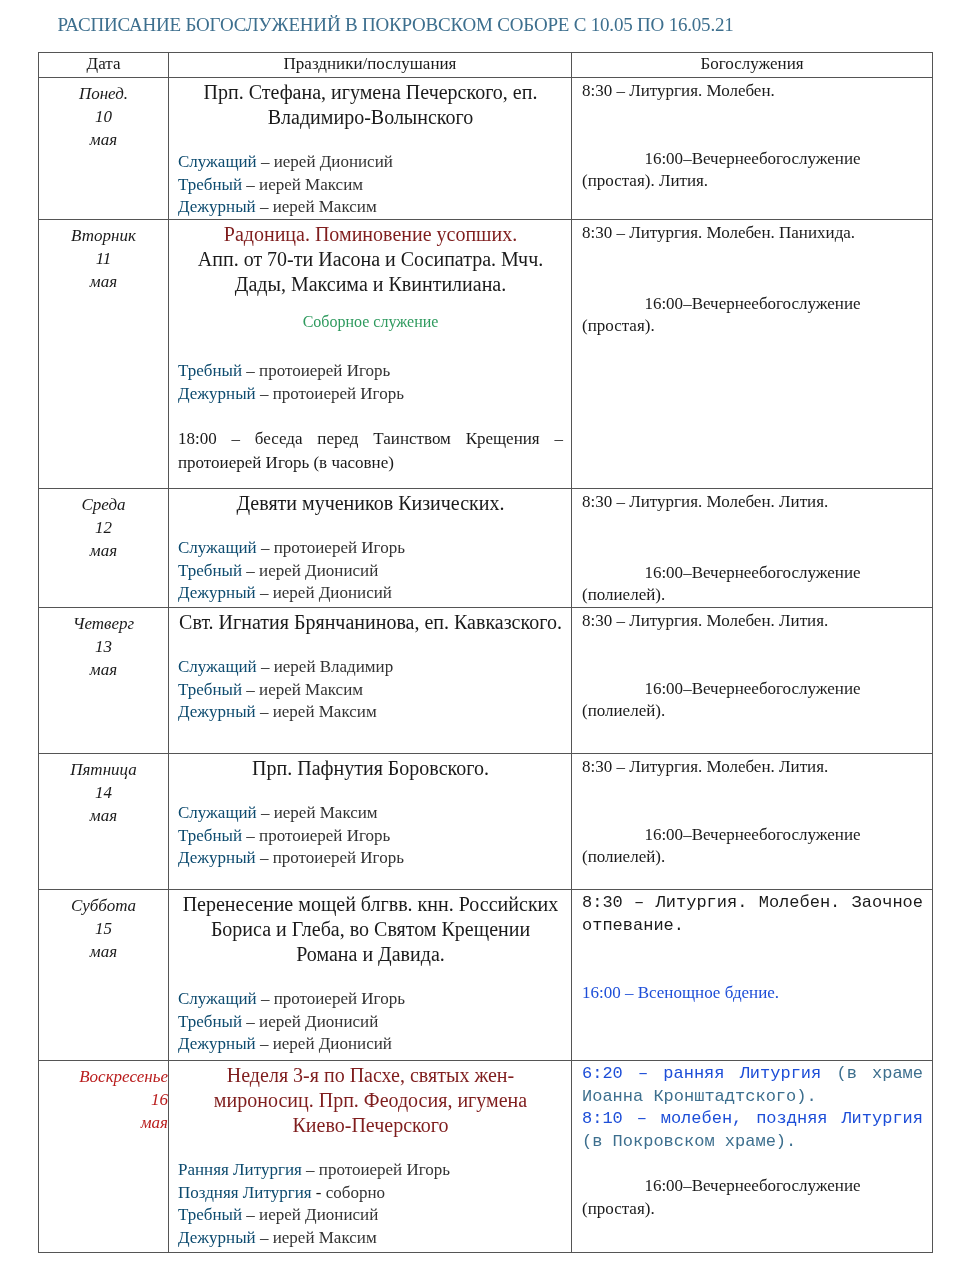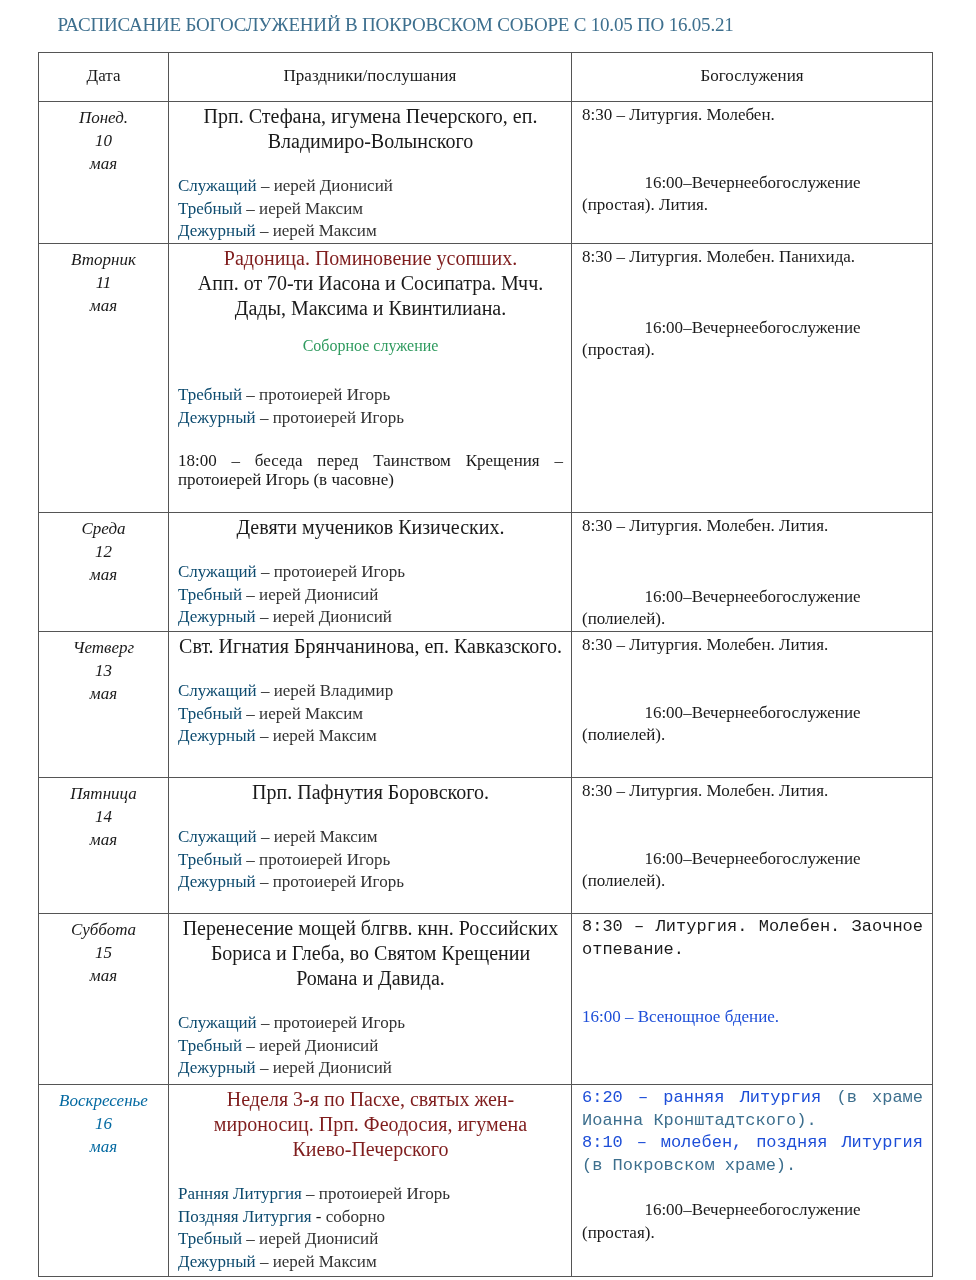--- a/index.html
+++ b/index.html
@@ -11,37 +11,37 @@
     .title {
       position: absolute; left: 0; top: 14px; width: 791px;
       text-align: center; font-size: 19px; color: #3d6f8e;
       letter-spacing: -0.2px;
     }
     table.schedule {
       position: absolute; left: 38px; top: 52px; width: 894px;
       border-collapse: collapse; table-layout: fixed;
     }
     table.schedule td, table.schedule th {
-      border: 1.5px solid #555; vertical-align: top; padding: 12px;
+      border: 1.5px solid #555; vertical-align: top; padding: 0;
     }
     th { font-weight: normal; font-size: 17px; height: 24px; line-height: 22px; }
     col.c-date { width: 130px; }
     col.c-feast { width: 403px; }
     col.c-serv { width: 361px; }
     .date-cell { text-align: center; font-size: 17px; line-height: 23px; padding-top: 4px !important; font-style: italic; }
-    .date-cell.red { color: #0369a1; }
+    .date-cell.red { color: #b91c1c; text-align: right; }
     .feast-cell { padding: 2px 8px 0 9px !important; }
     .feast-title { text-align: center; font-size: 20px; line-height: 25px; }
     .feast-title.red { color: #7f1d1d; }
     .feast-green { text-align: center; font-size: 16px; color: #2e9a5e; line-height: 25px; }
     .gap { height: 21px; }
     .duty { font-size: 17px; line-height: 22.5px; }
     .duty b { font-weight: normal; color: #0c4a6e; }
     .duty span.nm { color: #333; }
-    .note { font-size: 17px; line-height: 19px; text-align: justify; text-align-last: left; }
+    .note { font-size: 17px; line-height: 24px; text-align: justify; text-align-last: left; }
     .serv-cell { padding: 2px 9px 0 10px !important; font-size: 17px; line-height: 22.5px; }
     .serv-line { text-align: justify; font-family: Liberation Mono, monospace; }
     .serv-line.j { text-align: justify; text-align-last: left; }
     .serv-gap { height: 46px; }
     .red-txt { color: #1d4ed8; }
     .blue-txt { color: #3d6f8e; }
     .wide { display: flex; justify-content: center; }
   </style>
 </head>
 <body>

